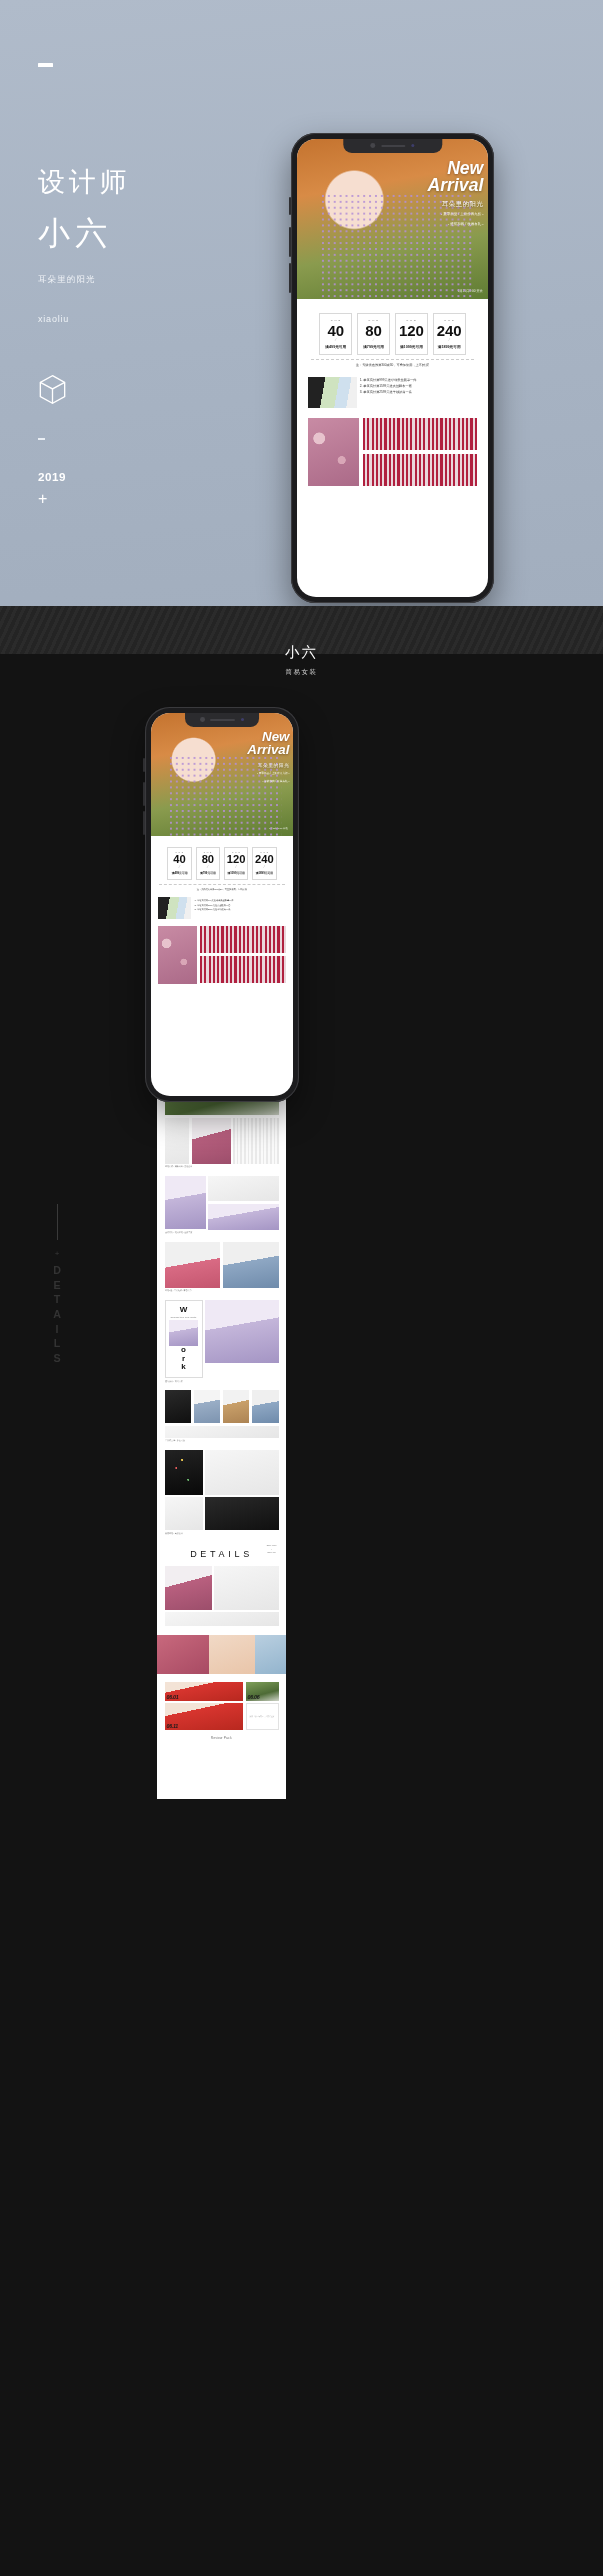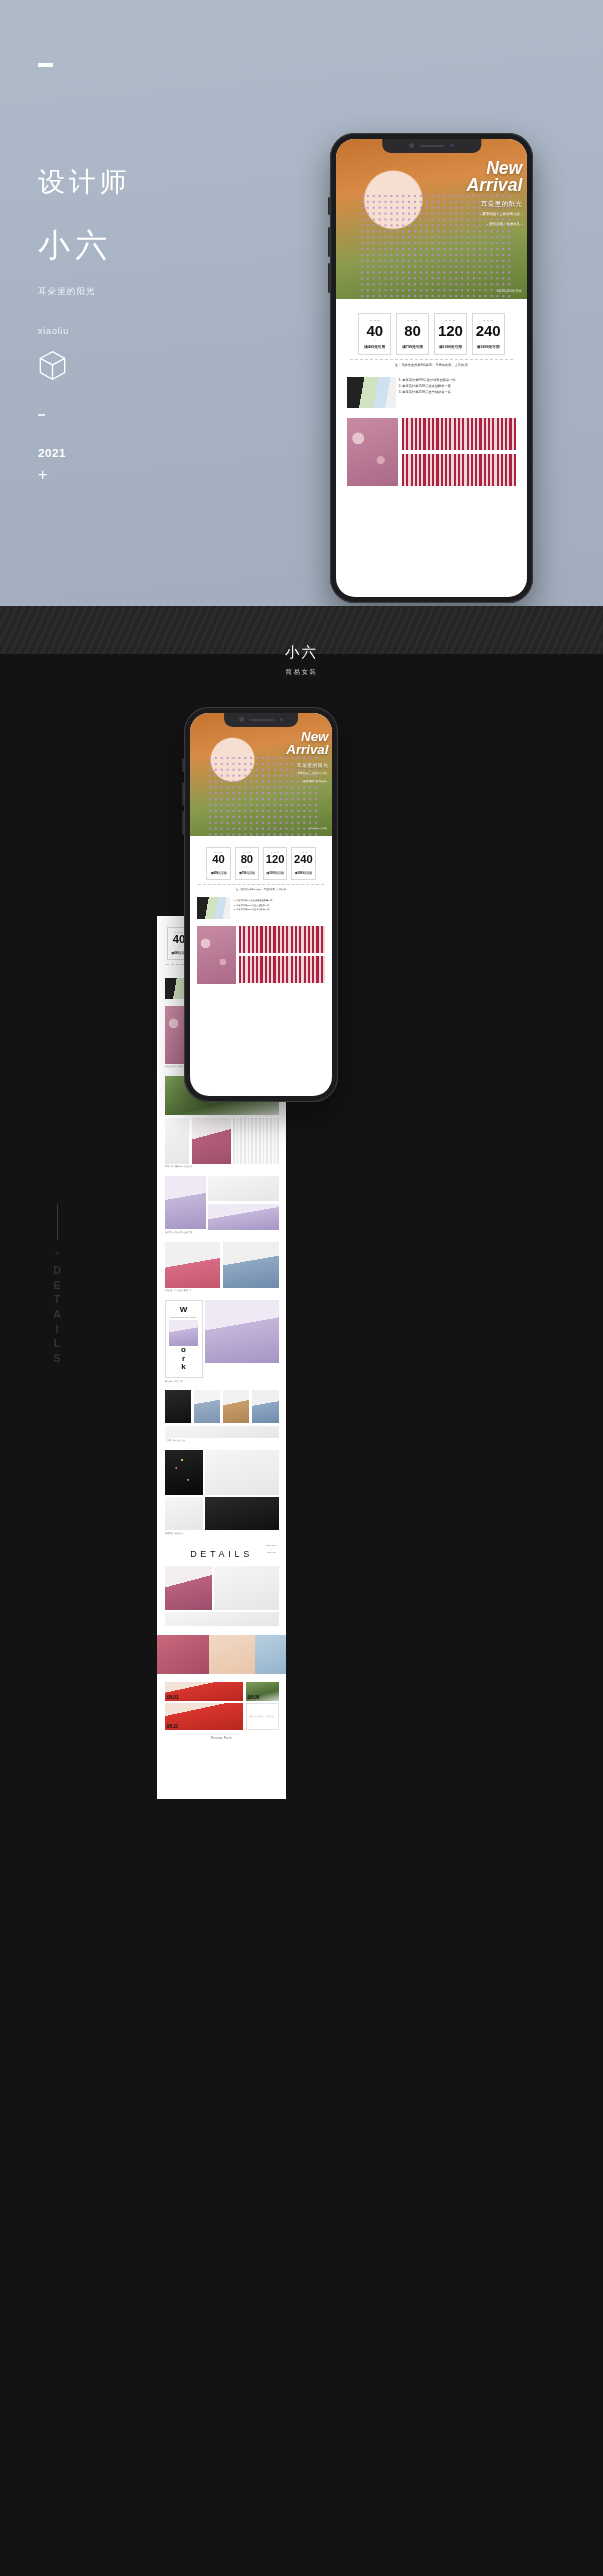--- a/index.html
+++ b/index.html
@@ -12,41 +12,40 @@
   
   .hero {
     position:absolute; left:0; top:0; width:603px; height:606px;
     background:linear-gradient(175deg,#b0bbca 0%,#a7b3c3 55%,#a2aebe 100%);
     overflow:hidden;
   }
   .hero-left { position:absolute; left:38px; top:63px; width:214px; color:#fff; }
   .hero-dash { width:15px; height:3.7px; background:#fff; border-radius:0.5px; margin-bottom:101px; }
   .hero-role {
     font-size:27px; letter-spacing:3.7px; font-weight:300; line-height:1.1;
-    color:#ffffff; margin-bottom:32px;
+    color:#ffffff; margin-bottom:20px;
   }
   .hero-name {
     font-size:32px; letter-spacing:5.3px; font-weight:400; line-height:1.05;
     color:#ffffff; margin-bottom:23.5px;
   }
   .hero-sub { font-size:8.5px; letter-spacing:1.1px; color:#f0f3f7; margin-bottom:28px; font-weight:400; }
-  .hero-pinyin { font-size:9px; letter-spacing:0.8px; color:#eef2f6; margin-bottom:14px; }
+  .hero-pinyin { font-size:9px; letter-spacing:0.8px; color:#eef2f6; margin-bottom:50px; }
   .cube-icon { width:29px; height:31px; margin-bottom:31px; }
   .hero-minidash { width:7px; height:1.6px; background:#e9eef4; margin-bottom:30px; }
   .hero-year { font-size:11.7px; font-weight:700; letter-spacing:0.5px; color:#fff; margin-bottom:7.5px; }
   .hero-plus { font-size:16px; font-weight:400; color:#fff; line-height:1; }
 
   
   .phone {
     position:absolute;
     background:#1c1c1e;
     border-radius:24.6px;
     box-shadow:0 14px 32px rgba(0,0,0,.42), inset 0 0 0 1.1px #3a3a3d;
     padding:5.9px;
-    margin-left:39px;
   }
   .phone-screen {
     width:100%; height:100%; background:#fff; border-radius:19px; overflow:hidden;
     position:relative;
   }
   .notch {
     position:absolute; left:50%; transform:translateX(-50%); top:0;
     width:52%; height:14px; background:#2b2b2e;
     border-bottom-left-radius:8.5px; border-bottom-right-radius:8.5px; z-index:9;
     display:flex; align-items:center; justify-content:center; gap:5.9px;
@@ -207,21 +206,21 @@
     <div class="hero-sub">耳朵里的阳光</div>
     <div class="hero-pinyin">xiaoliu</div>
 
     <svg class="cube-icon" viewBox="0 0 52 56">
       <path d="M26 3 L48 15 L48 41 L26 53 L4 41 L4 15 Z" fill="none" stroke="#fff" stroke-width="2.4"></path>
       <path d="M4 15 L26 27 L48 15" fill="none" stroke="#fff" stroke-width="2.4"></path>
       <path d="M26 27 L26 53" fill="none" stroke="#fff" stroke-width="2.4"></path>
     </svg>
 
     <div class="hero-minidash"></div>
-    <div class="hero-year">2021</div>
+    <div class="hero-year">2019</div>
     <div class="hero-plus">+</div>
   </div>
 
   <div class="phone" id="hero-phone">
     <div class="side-btn" style="top:64px;height:18px;"></div>
     <div class="side-btn" style="top:94px;height:30px;"></div>
     <div class="side-btn" style="top:130px;height:30px;"></div>
     <div class="phone-screen">
       <div class="notch">
         <span class="cam"></span>

